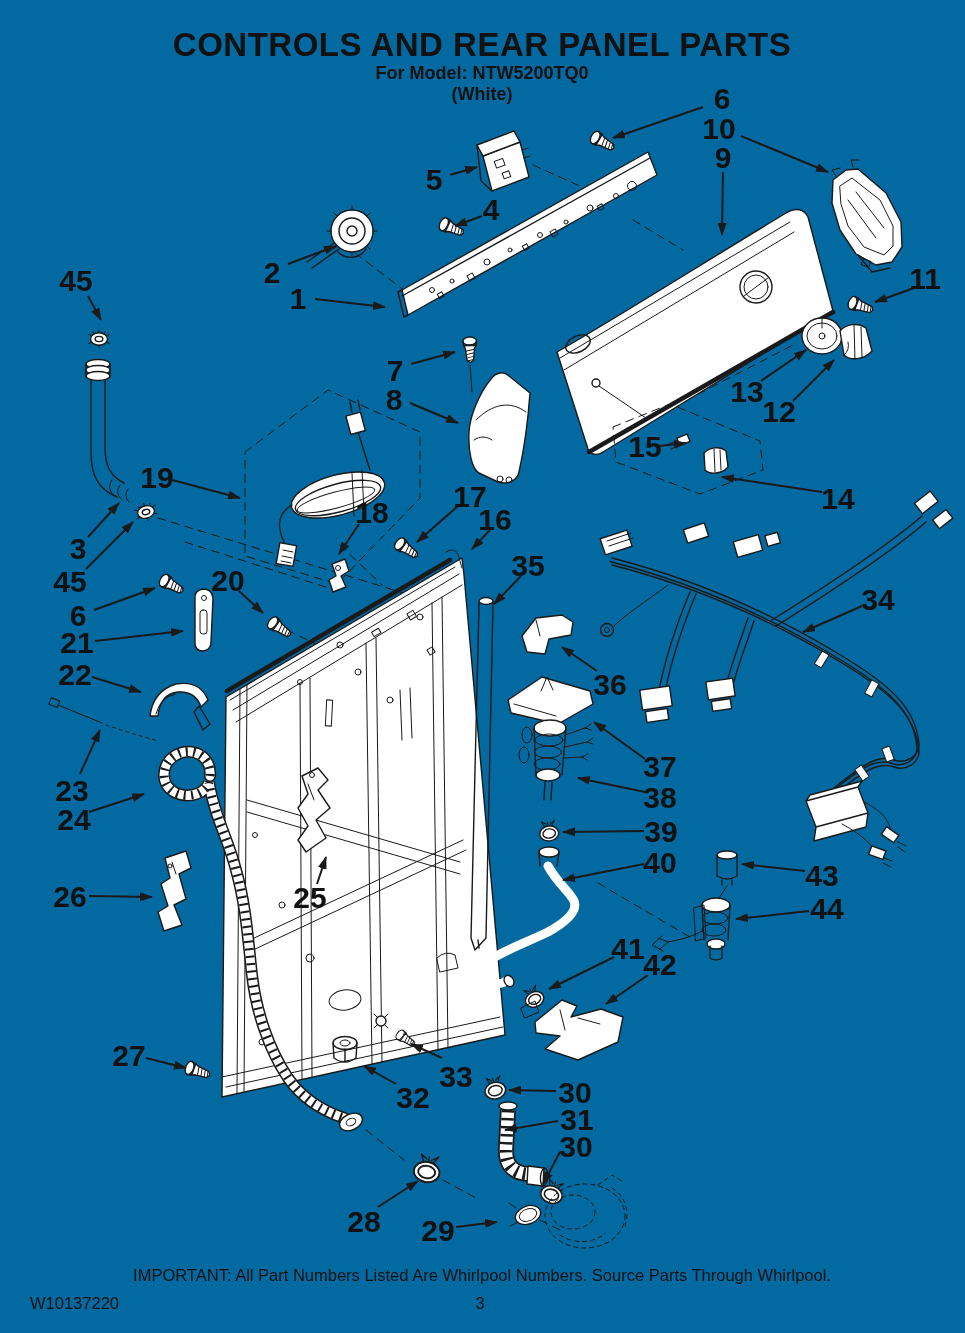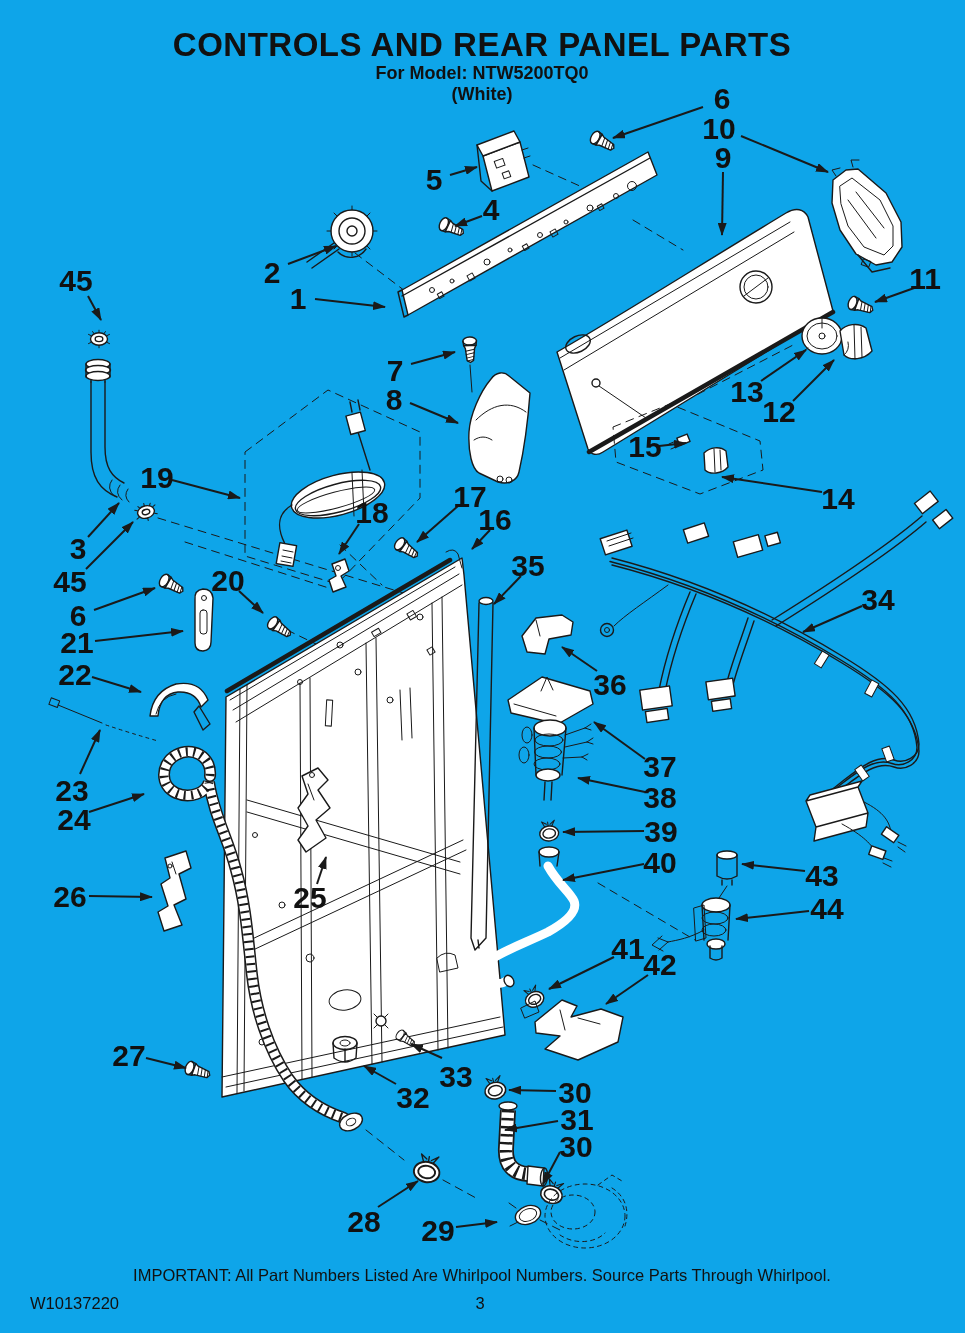--- a/index.html
+++ b/index.html
@@ -1,16 +1,16 @@
 <!DOCTYPE html>
 <html><head>
 <meta charset="utf-8">
 <style>
   html,body{margin:0;padding:0;background:#e8e8e8;}
-  .sheet{position:relative;width:965px;height:1333px;margin:0 auto;background:#0ea5e9;overflow:hidden;}
+  .sheet{position:relative;width:965px;height:1333px;margin:0 auto;background:#0369a1;overflow:hidden;}
   svg{display:block;}
   .ink{stroke:#1a1a1a;fill:none;stroke-width:1.4;stroke-linecap:round;stroke-linejoin:round;}
   .thin{stroke-width:1;}
   .thick{stroke-width:4.5;}
   .dash{stroke-dasharray:8 6;}
   .dashf{stroke-dasharray:4 4;}
   .wfill{fill:#ffffff;}
   .hout{stroke:#1a1a1a;stroke-width:12;fill:none;stroke-linecap:round;}
   .hmid{stroke:#ffffff;stroke-width:9;fill:none;stroke-linecap:round;}
   .hrib{stroke:#1a1a1a;stroke-width:9;fill:none;stroke-dasharray:2 5.5;}

